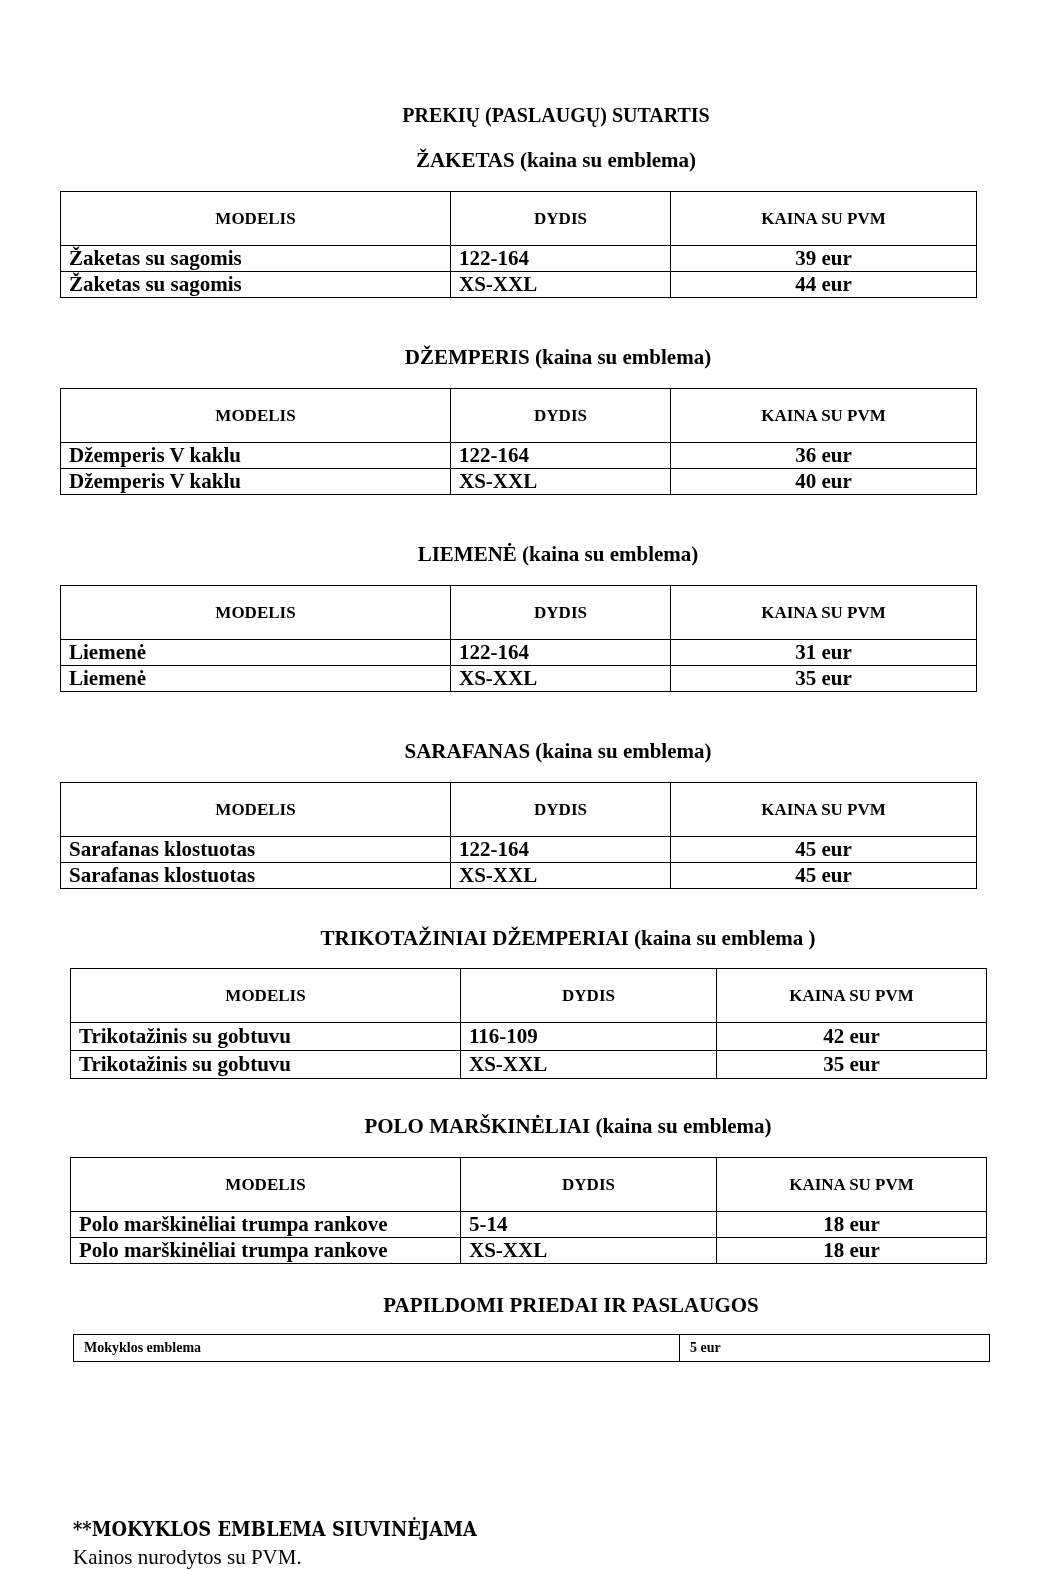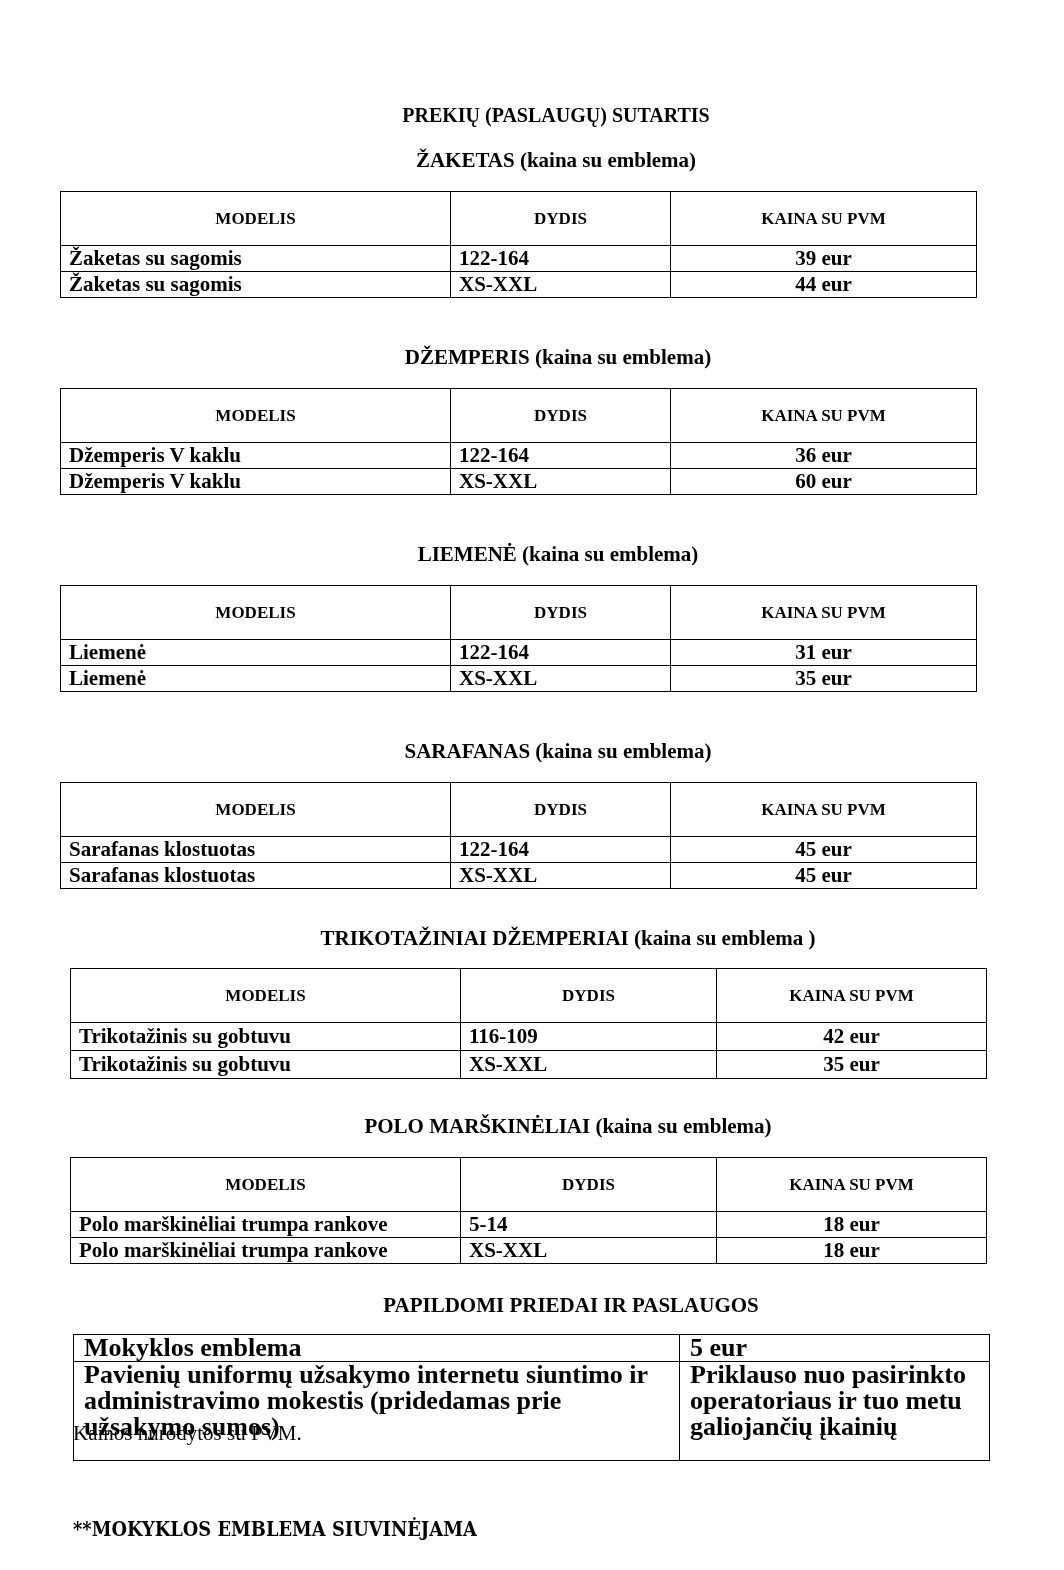--- a/index.html
+++ b/index.html
@@ -4,22 +4,22 @@
 <style>
   html, body { margin: 0; padding: 0; background: #ffffff; }
   body { width: 1064px; height: 1570px; position: relative; font-family: "Liberation Serif", serif; color: #000; overflow: hidden; }
   .doc-title { position: absolute; left: 0; width: 1112px; top: 104px; text-align: center; font-weight: bold; font-size: 20px; }
   .section-title { position: absolute; left: 0; text-align: center; font-weight: bold; font-size: 21px; }
   table.pt { position: absolute; border-collapse: collapse; font-weight: bold; }
   table.pt td { border: 1.5px solid #000; padding: 0 8px; font-size: 21px; line-height: 25px; height: 25px; }
   table.pt tr.head td { height: 53px; font-size: 17px; text-align: center; vertical-align: middle; }
   table.pt td.price { text-align: center; margin-top: 19px; }
   table.extras { position: absolute; left: 73px; top: 1334px; width: 917px; border-collapse: collapse; font-weight: bold; }
-  table.extras td { border: 1.5px solid #000; padding: 0 10px; font-size: 26px; line-height: 26px; vertical-align: top; }
-  .note1 { position: absolute; left: 73px; top: 1421px; font-size: 21px; font-weight: normal; text-align: right; }
+  table.extras td { border: 1.5px solid #000; padding: 0 10px; font-size: 14px; line-height: 26px; vertical-align: top; }
+  .note1 { position: absolute; left: 73px; top: 1545px; font-size: 21px; font-weight: normal; text-align: right; }
   .note2 { position: absolute; left: 73px; top: 1516px; font-size: 21px; font-weight: bold; font-family: "DejaVu Serif", serif; transform: scaleX(0.85); transform-origin: left; }
 </style>
 </head>
 <body>
 
 <div class="doc-title">PREKIŲ (PASLAUGŲ) SUTARTIS</div>
 
 <div class="section-title" style="top:148px;width:1112px;">ŽAKETAS  (kaina su emblema)</div>
 <table class="pt" style="left:60px;top:191px;width:917px;">
   <colgroup>
@@ -60,21 +60,21 @@
     <td>KAINA SU PVM</td>
   </tr>
   <tr>
     <td>Džemperis V kaklu</td>
     <td>122-164</td>
     <td class="price">36 eur</td>
   </tr>
   <tr>
     <td>Džemperis V kaklu</td>
     <td>XS-XXL</td>
-    <td class="price">60 eur</td>
+    <td class="price">40 eur</td>
   </tr>
 </tbody>
   </table>
 
 <div class="section-title" style="top:542px;width:1116px;">LIEMENĖ (kaina su emblema)</div>
 <table class="pt" style="left:60px;top:585px;width:917px;">
   <colgroup>
       <col style="width:390px">
       <col style="width:220px">
       <col>
@@ -180,21 +180,17 @@
 <table class="extras">
   <colgroup>
       <col style="width:606px">
       <col>
     </colgroup>
   <tbody>
       <tr>
     <td>Mokyklos emblema</td>
     <td>5 eur</td>
   </tr>
-  <tr>
-    <td style="height:98px">Pavienių uniformų užsakymo internetu siuntimo ir administravimo mokestis (pridedamas prie užsakymo sumos)</td>
-    <td>Priklauso nuo pasirinkto operatoriaus ir tuo metu galiojančių įkainių</td>
-  </tr>
 </tbody>
   </table>
 
 <div class="note1">Kainos nurodytos su PVM.</div>
 <div class="note2">**MOKYKLOS EMBLEMA SIUVINĖJAMA</div>
 
 </body></html>

